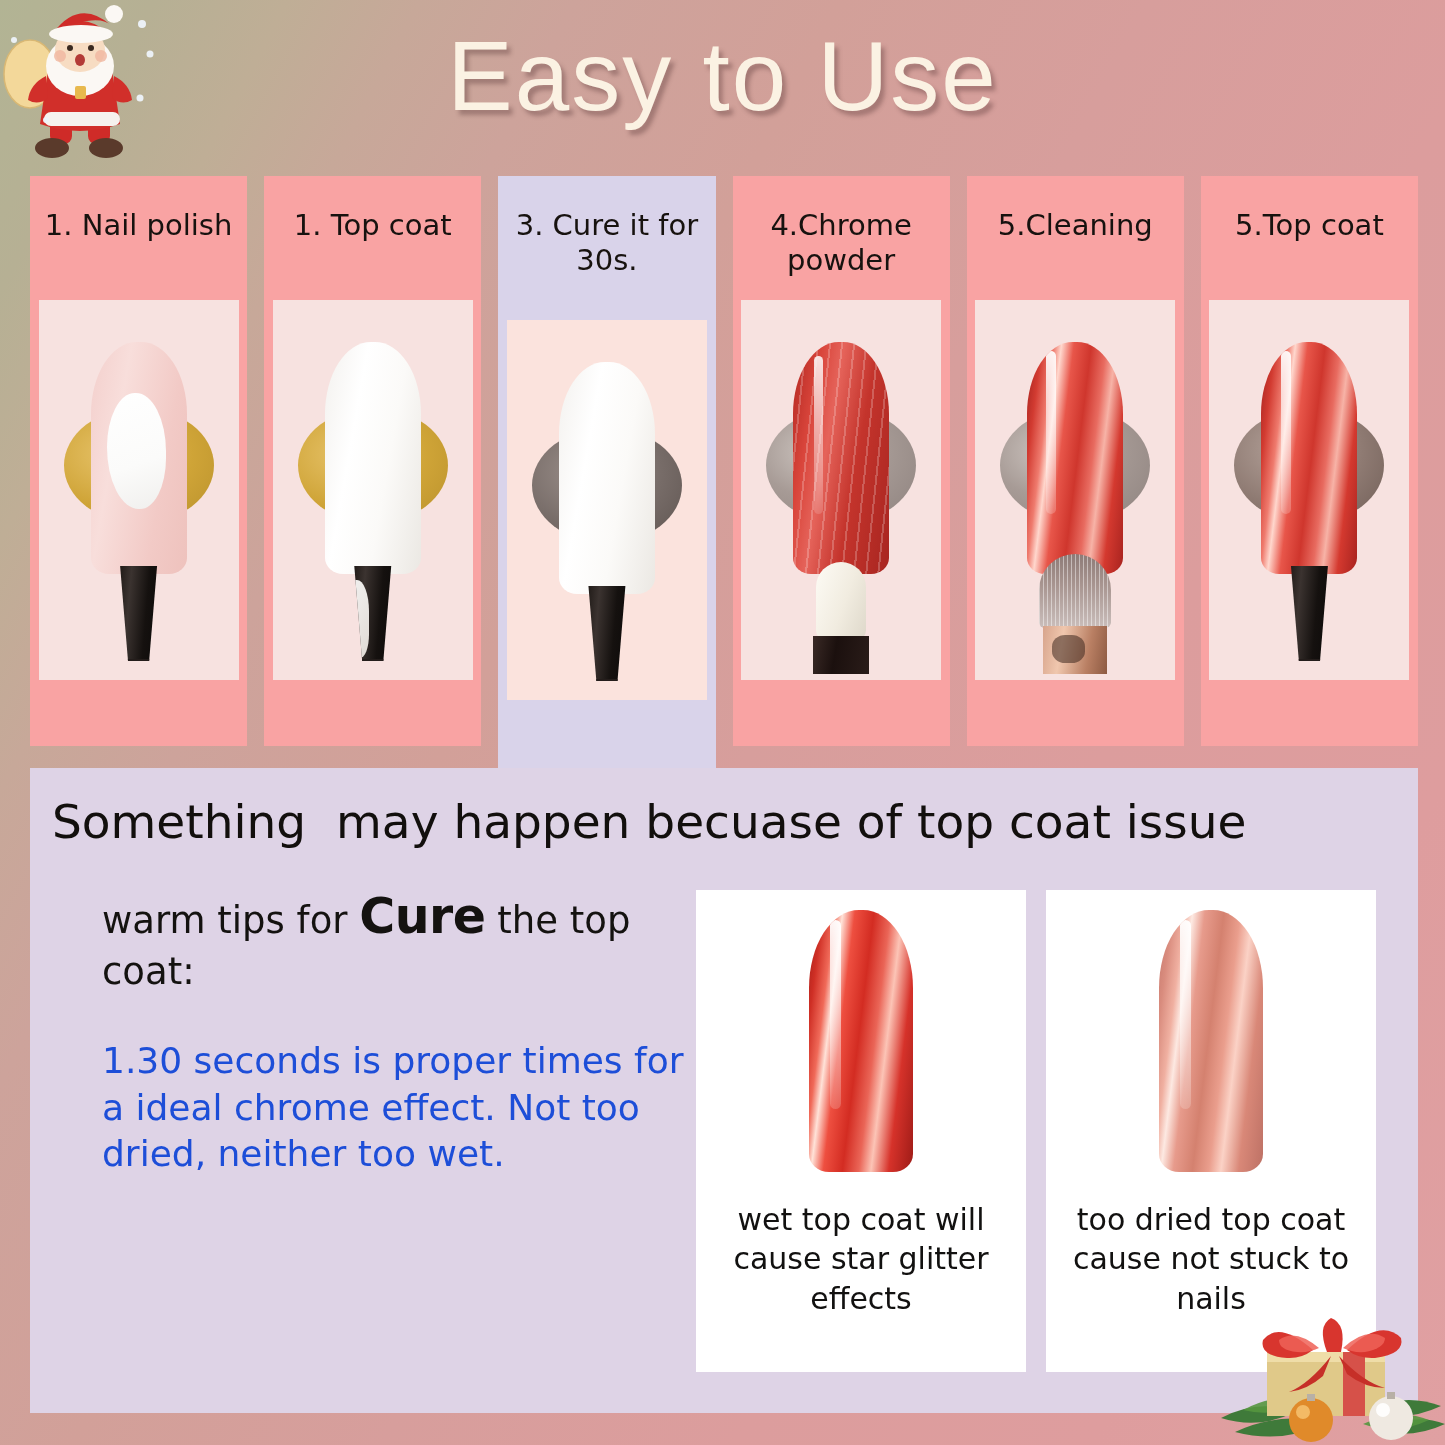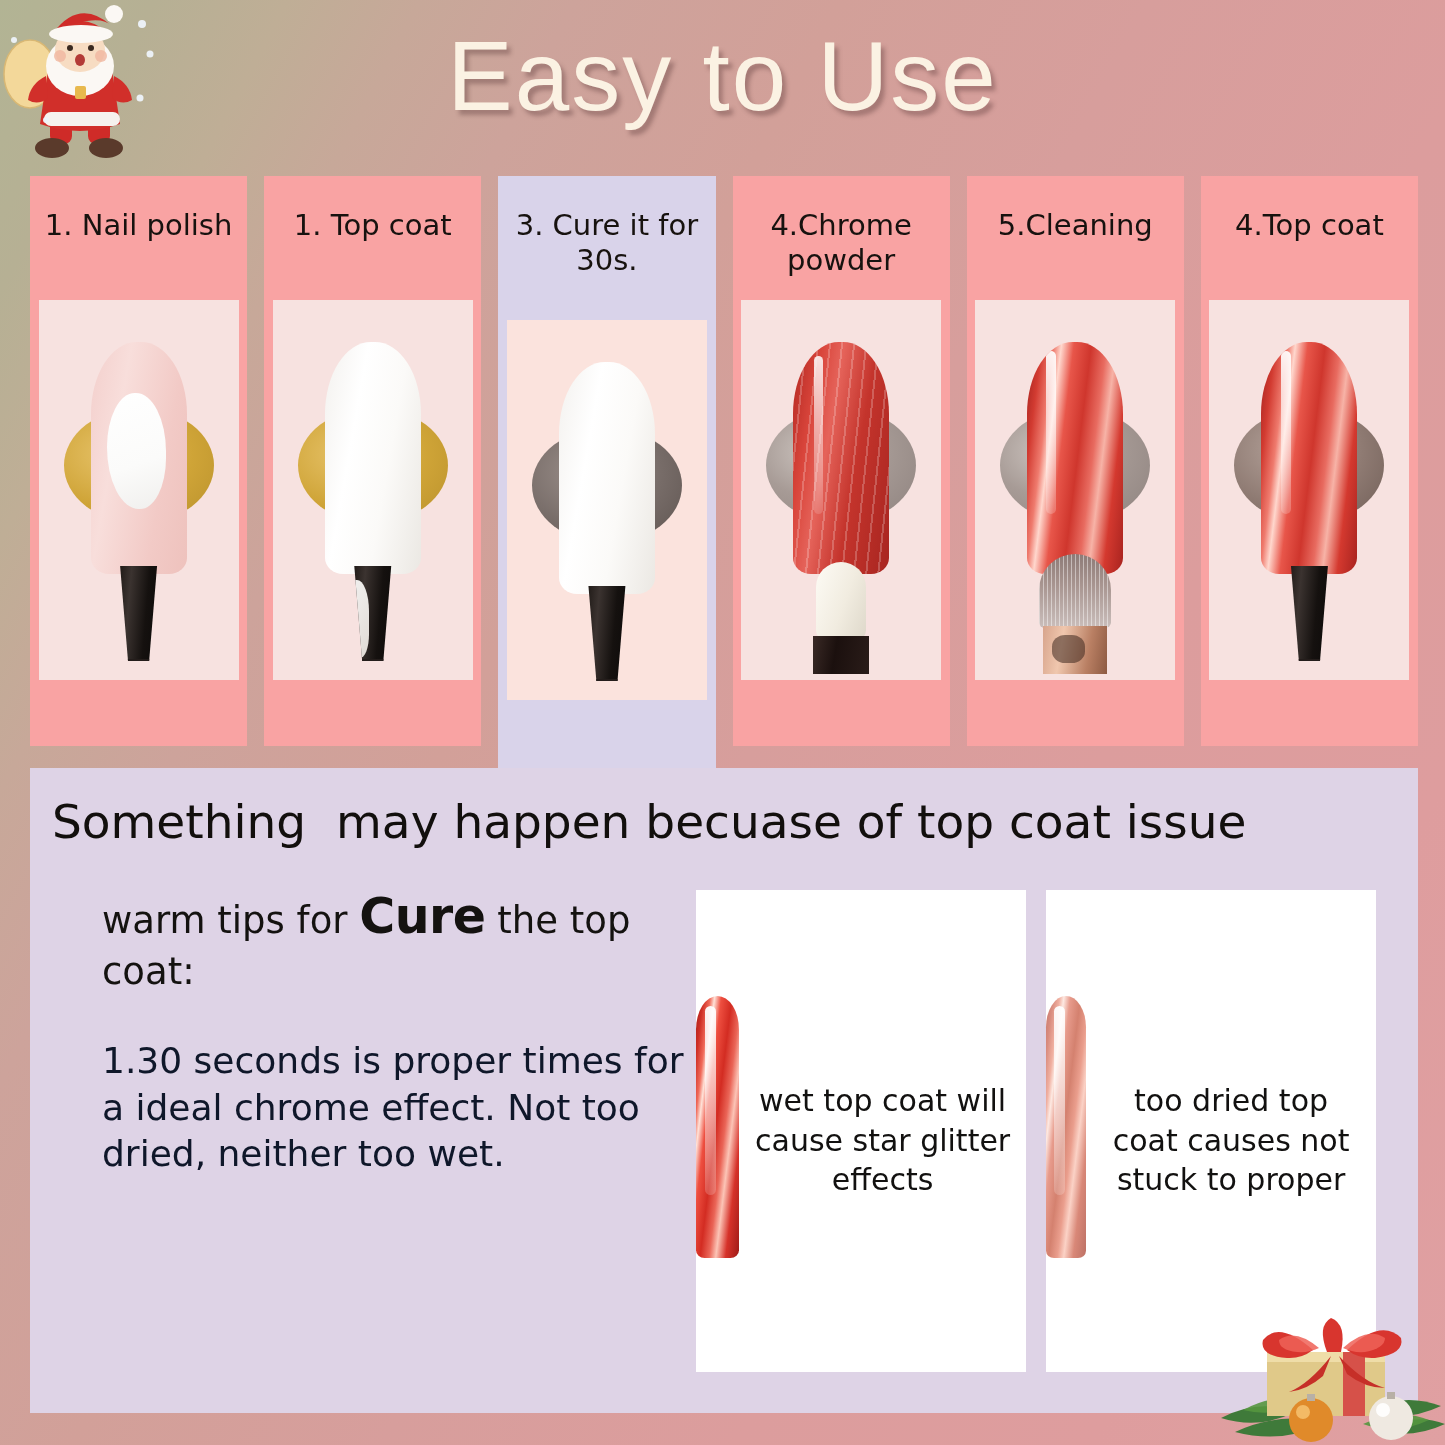--- a/index.html
+++ b/index.html
@@ -321,37 +321,37 @@
   }
   .tip-lead .cure {
     font-size: 49px;
     font-weight: bold;
     letter-spacing: -0.5px;
   }
 
   .tip-item {
     font-size: 36px;
     line-height: 1.3;
-    color: #0f172a;
+    color: #1d4ed8;
     font-family: "DejaVu Sans", sans-serif;
     margin-bottom: 36px;
   }
 
   .compare-col {
     display: flex;
     gap: 20px;
     flex: 1 1 auto;
     padding-top: 4px;
   }
 
   .compare-card {
     width: 330px;
     background: #ffffff;
     display: flex;
-    flex-direction: row;
+    flex-direction: column;
     align-items: center;
     padding-top: 20px;
     height: 482px;
   }
 
   .compare-nail {
     width: 104px;
     height: 262px;
     border-radius: 50px 50px 20px 20px / 78px 78px 18px 18px;
     position: relative;
@@ -507,21 +507,21 @@
         <div class="tool">
           <div class="makeup-brush">
             <div class="bristles"></div>
             <div class="ferrule"></div>
           </div>
         </div>
       </div>
     </div>
 
     <div class="step-card">
-      <div class="step-label">4.Top coat</div>
+      <div class="step-label">5.Top coat</div>
       <div class="step-photo">
         <div class="blob brown"></div>
         <div class="nail redchrome"></div>
         <div class="tool">
             <div class="brush-cap"></div>
           </div>
       </div>
     </div>
 
   </div>
@@ -543,21 +543,21 @@
 
       <div class="compare-col">
 
         <div class="compare-card">
           <div class="compare-nail bright"></div>
           <div class="compare-caption">wet top coat will cause star glitter effects</div>
         </div>
 
         <div class="compare-card">
           <div class="compare-nail dried"></div>
-          <div class="compare-caption">too dried top coat causes not stuck to proper</div>
+          <div class="compare-caption">too dried top coat cause not stuck to nails</div>
         </div>
 
       </div>
     </div>
   </div>
 
   <div class="gift-deco">
     <svg viewBox="0 0 230 185" width="230" height="185">
 
       <g fill="#3f7a3a">

